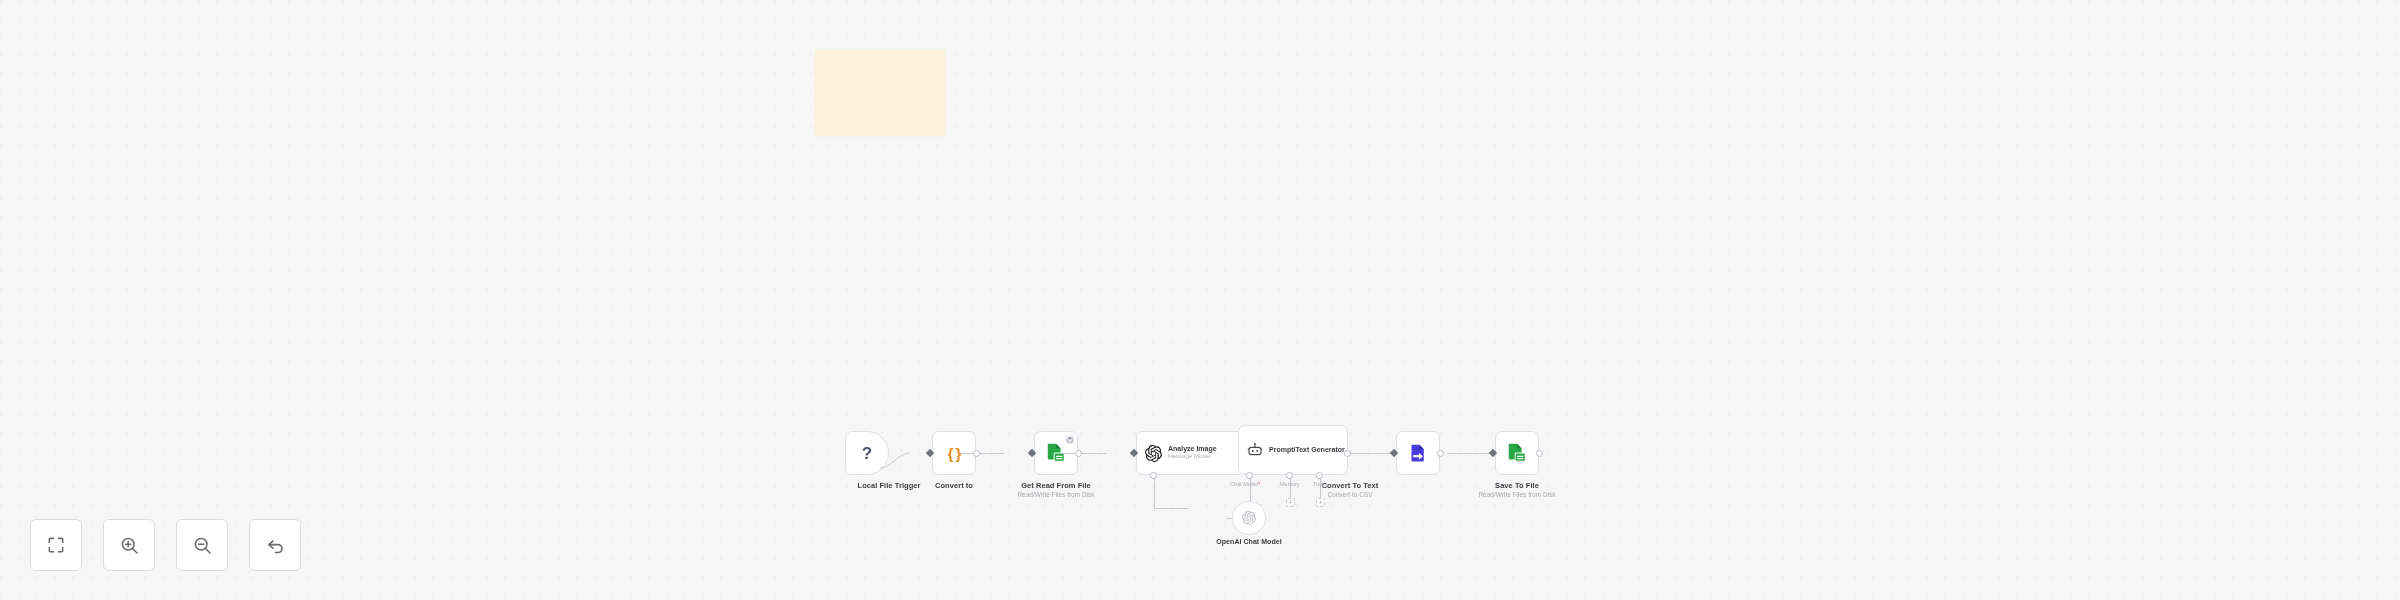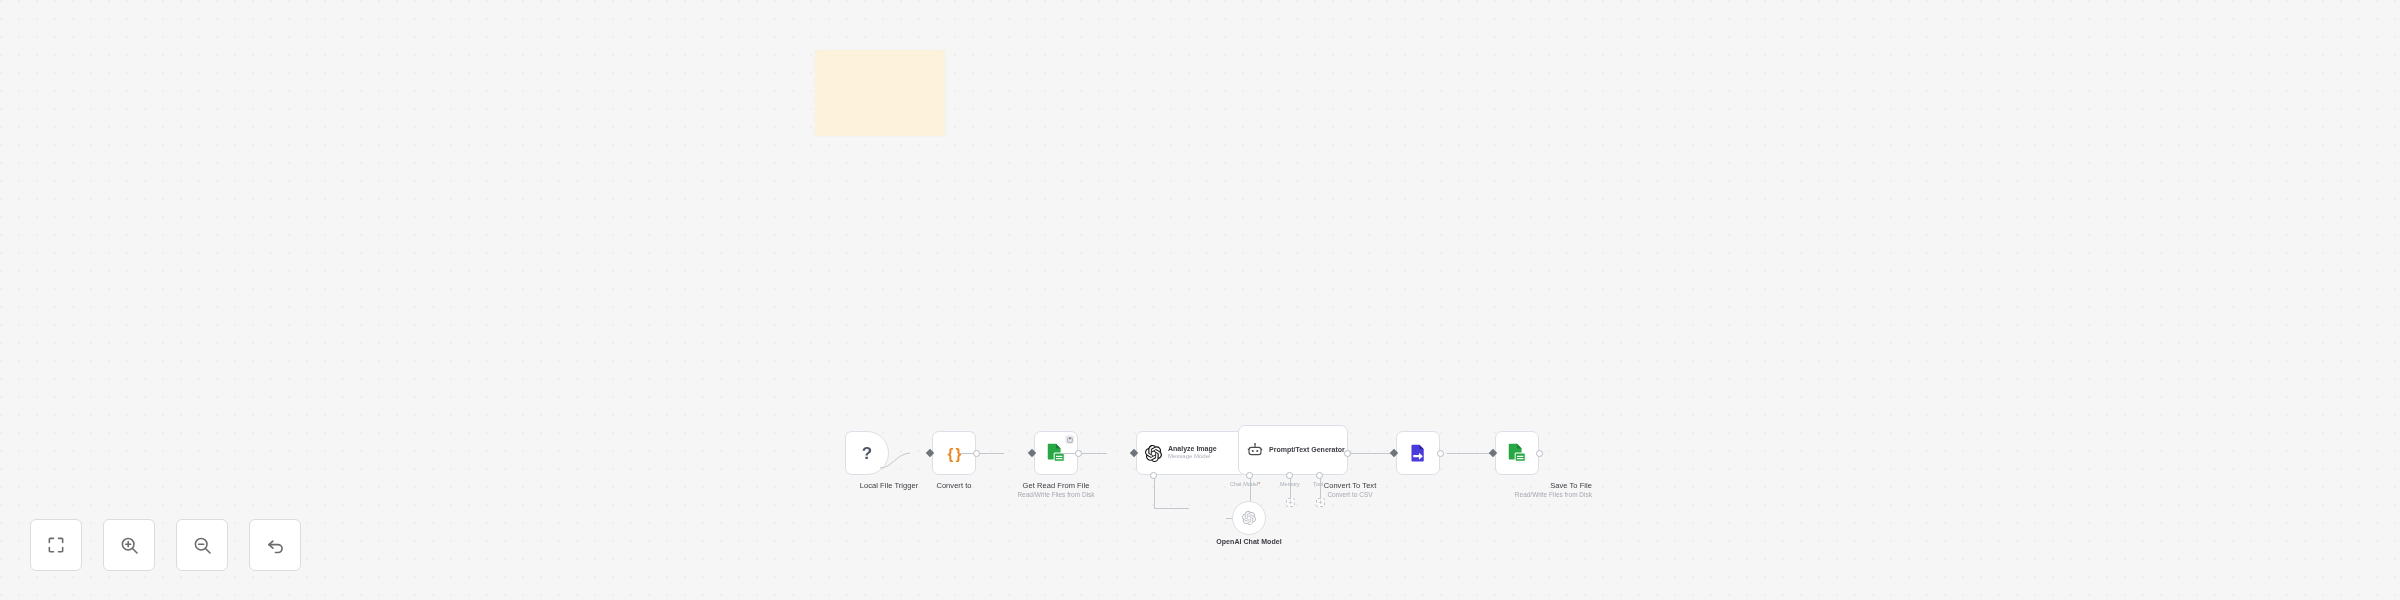--- a/index.html
+++ b/index.html
@@ -61,21 +61,21 @@
   }
 
   .node-label-wrap {
     position: absolute;
     text-align: center;
     pointer-events: none;
     width: 150px;
   }
   .node-title {
     font-size: 7.5px;
-    font-weight: 400;
+    font-weight: 700;
     color: #3b3b42;
     letter-spacing: 0.05px;
     line-height: 1.25;
     white-space: nowrap;
   }
   .node-sub {
     font-size: 6.5px;
     color: #a5a9b1;
     line-height: 1.3;
     margin-top: 1px;
@@ -358,21 +358,21 @@
       <svg width="22" height="22" viewBox="0 0 24 24">
         <path d="M4 2 h8 l5 5 v11 a1 1 0 0 1 -1 1 H4 a1 1 0 0 1 -1 -1 V3 a1 1 0 0 1 1 -1 z" fill="#28a745"></path>
         <path d="M12 2 l5 5 h-5 z" fill="#1e8036"></path>
         <rect x="10" y="12" width="11" height="9" rx="1" fill="#28a745" stroke="#ffffff" stroke-width="1.1"></rect>
         <rect x="12" y="15" width="7" height="1.3" fill="#ffffff"></rect>
         <rect x="12" y="17.5" width="7" height="1.3" fill="#ffffff"></rect>
       </svg>
     </span>
   </div>
   <div class="port" style="left:1536px; top:450px;"></div>
-  <div class="node-label-wrap" style="left:1442px; top:481px;text-align:right;">
+  <div class="node-label-wrap" style="left:1442px; top:481px;">
     <div class="node-title">Save To File</div>
     <div class="node-sub">Read/Write Files from Disk</div>
   </div>
 
   <div class="toolbar">
 
     <div class="tool-btn">
       <span>
         <svg width="20" height="20" viewBox="0 0 24 24" fill="none" stroke="#6b6b6b" stroke-width="1.9" stroke-linecap="round" stroke-linejoin="round">
           <path d="M4 9 V5 a1 1 0 0 1 1 -1 h4"></path>

